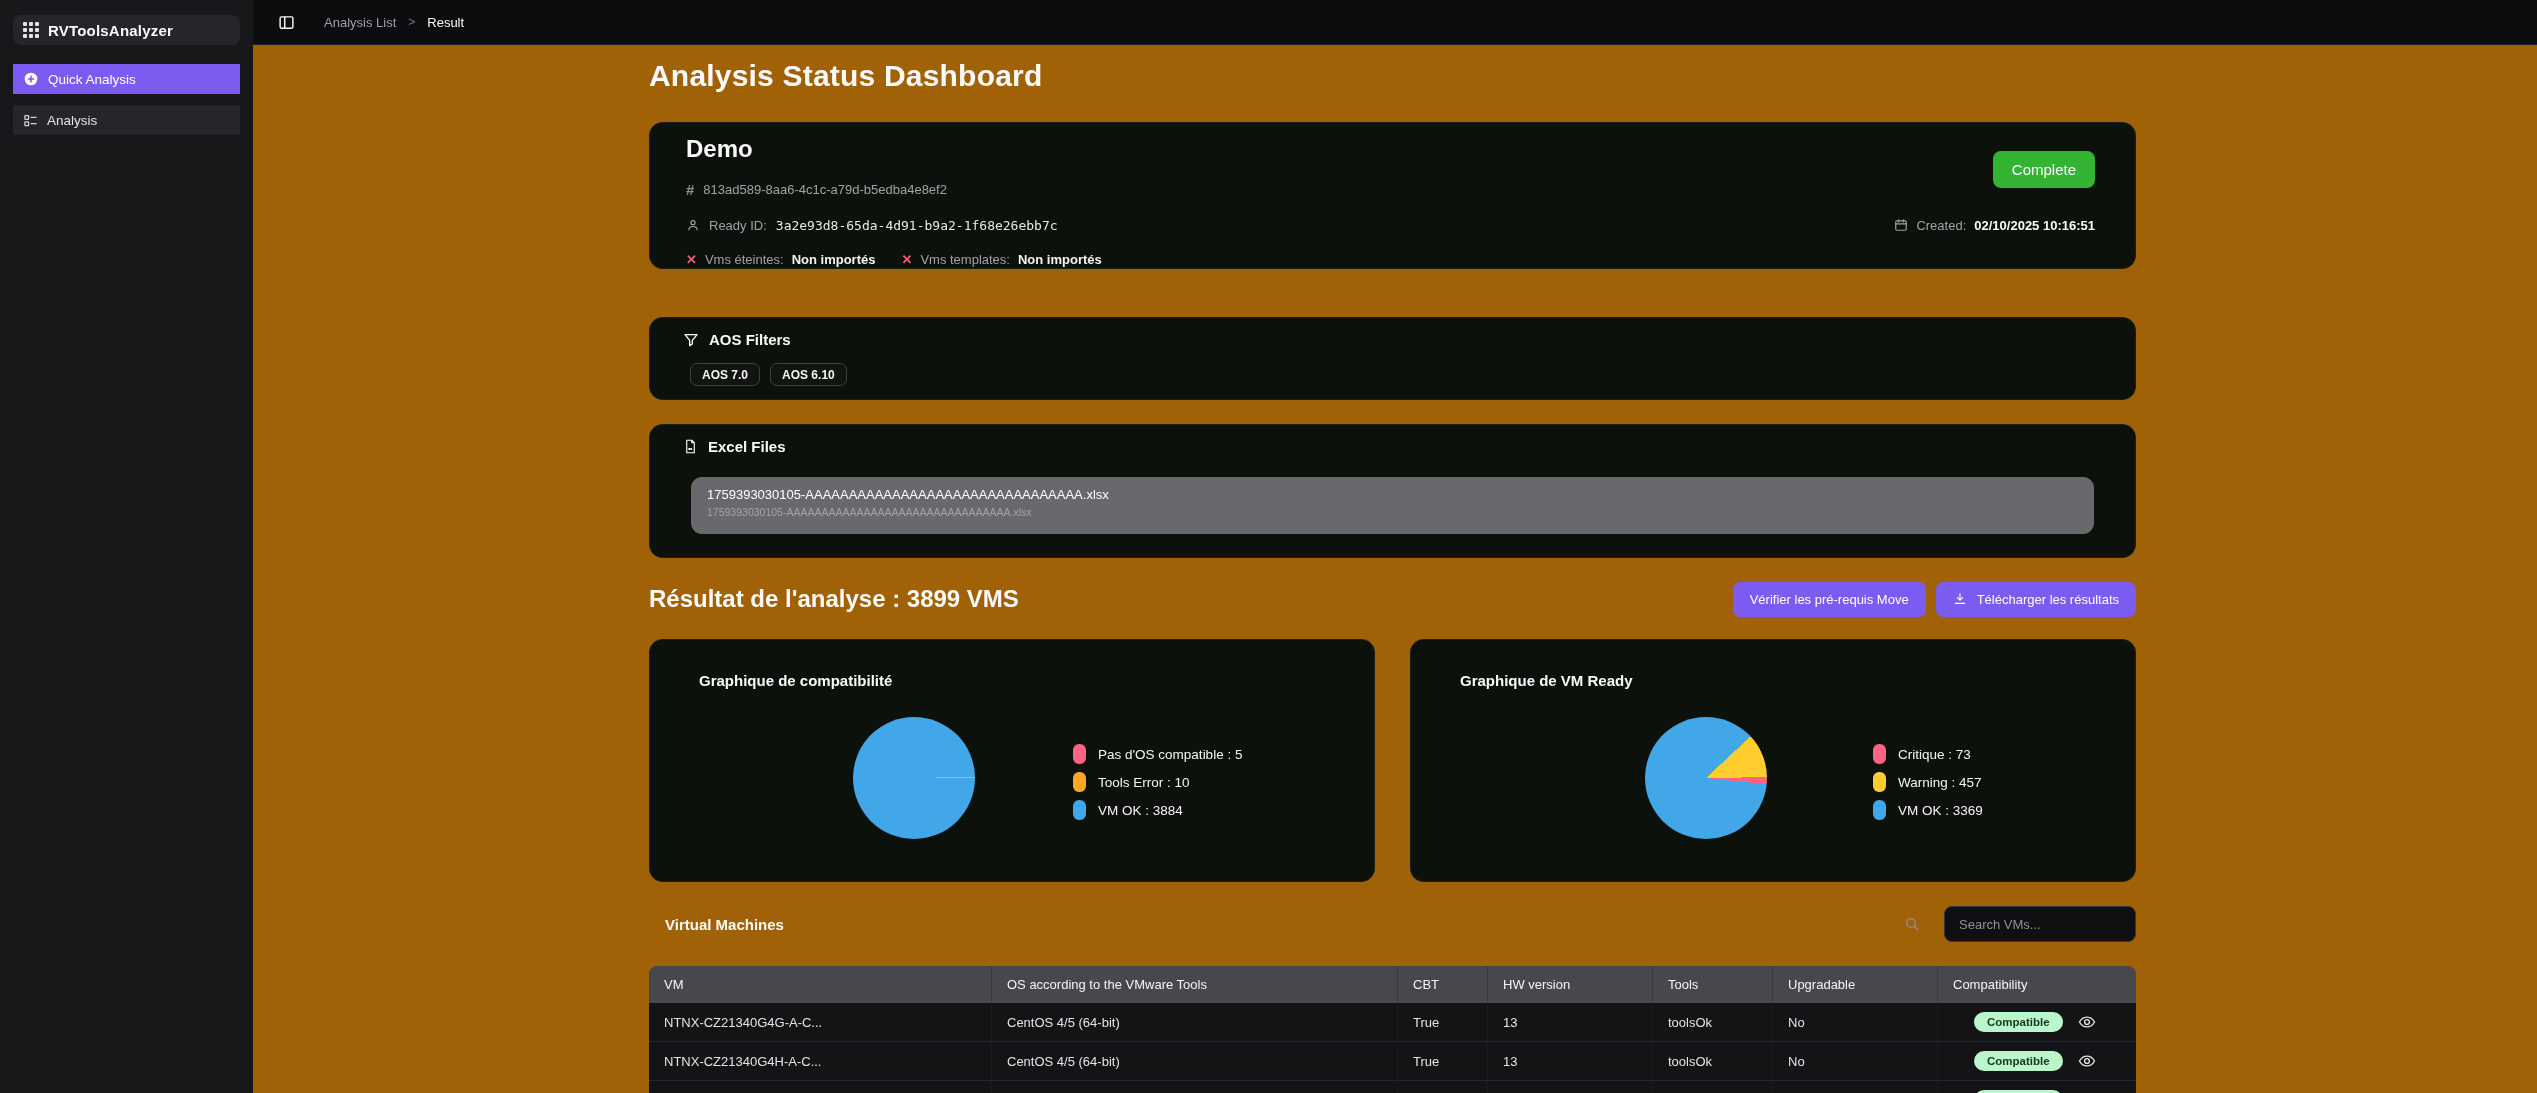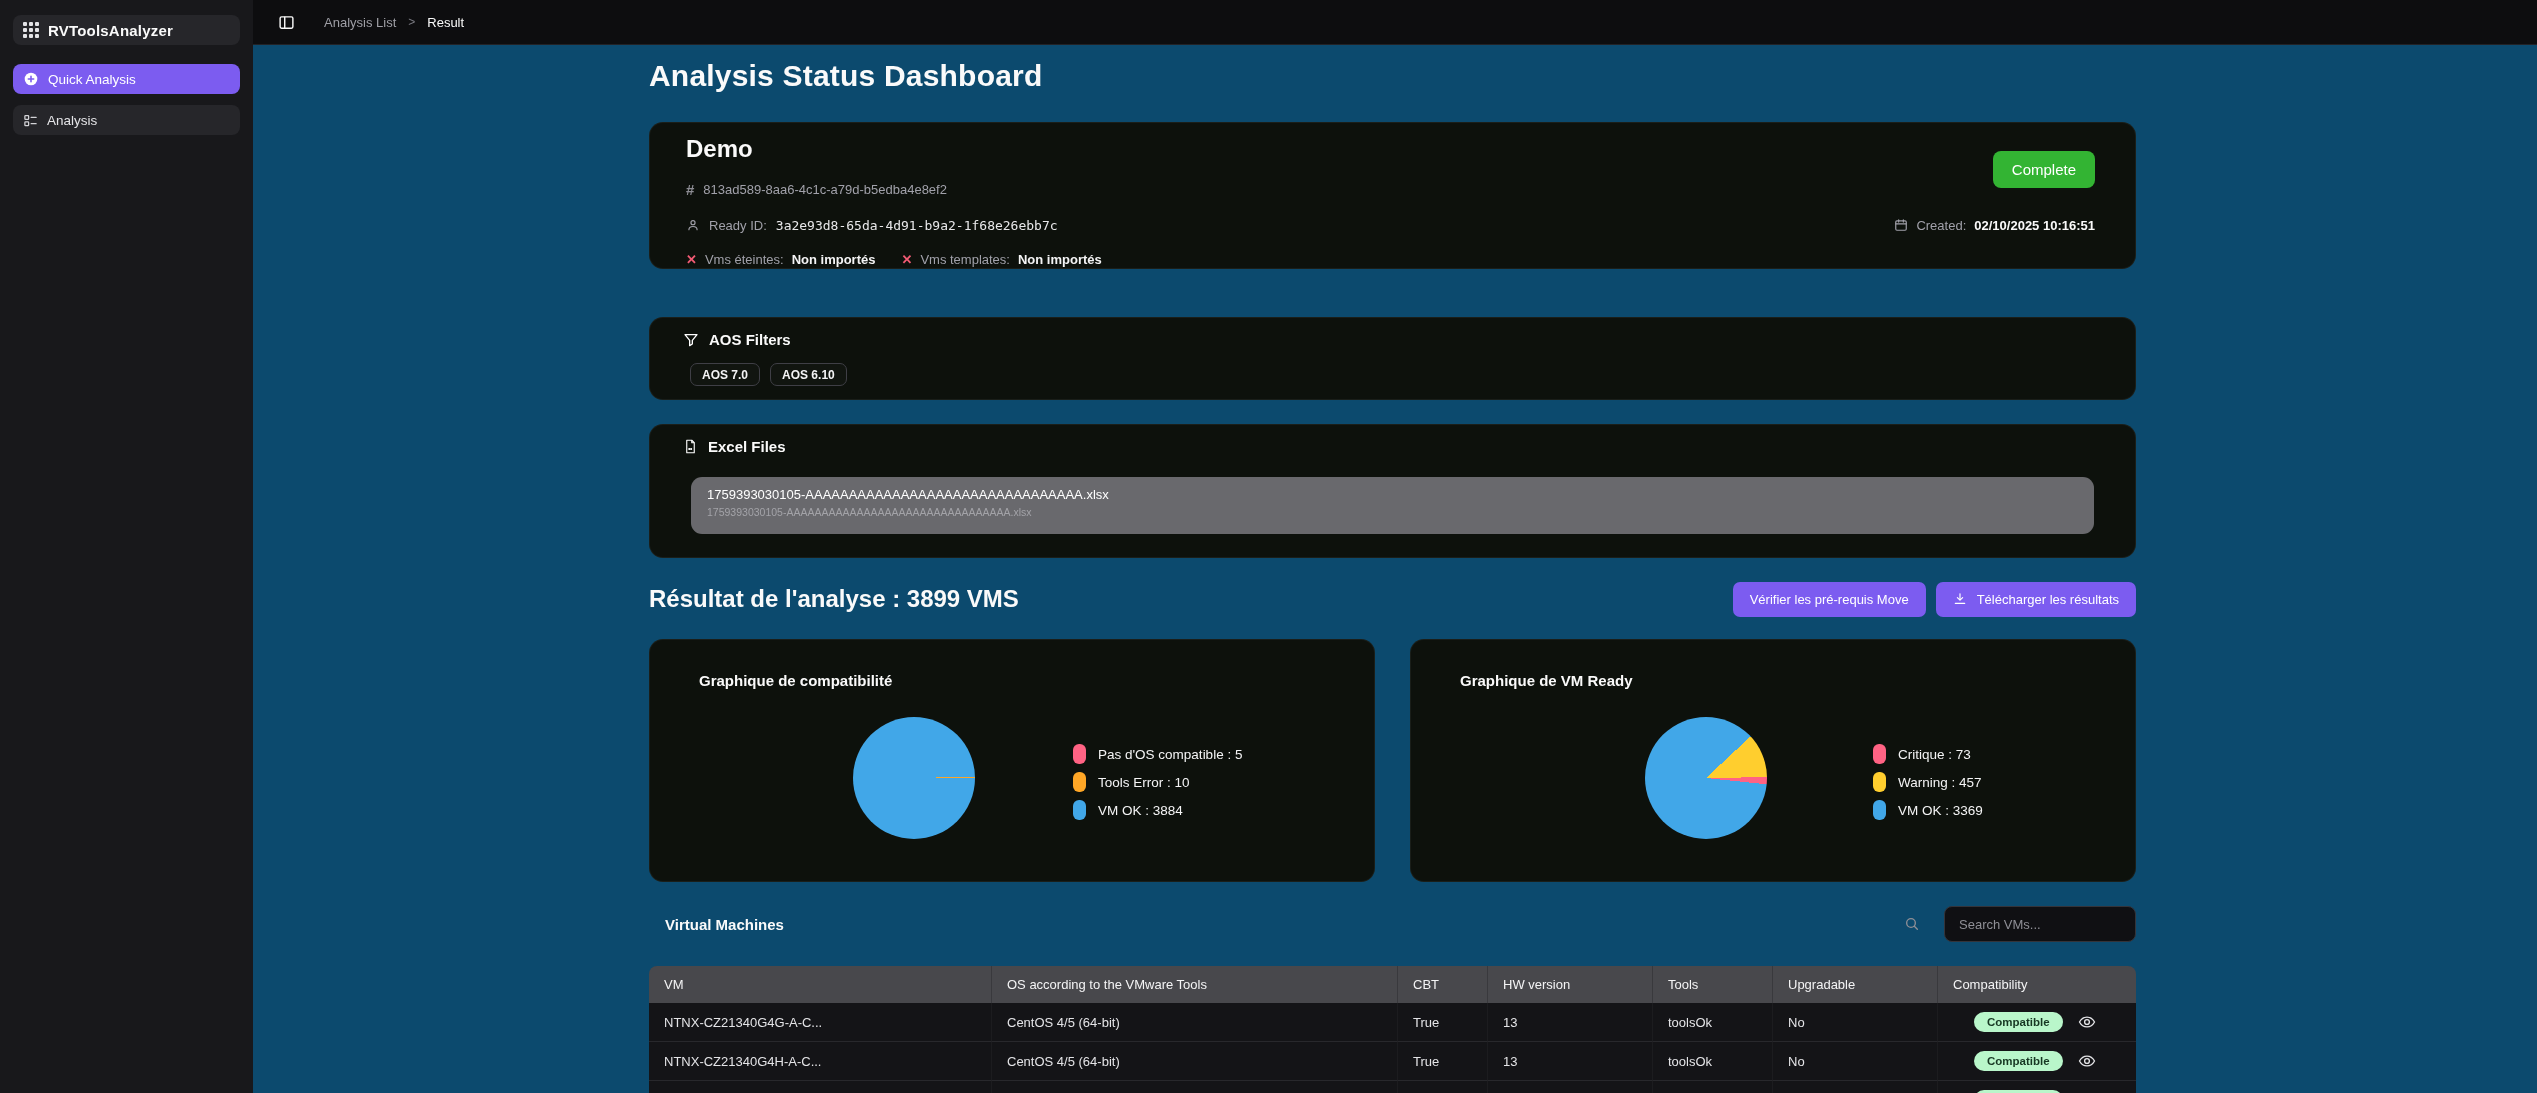--- a/index.html
+++ b/index.html
@@ -9,25 +9,25 @@
   html,body{margin:0;padding:0}
   body{
     width:2537px;height:1093px;overflow:hidden;position:relative;
     background:#0b0b0d;color:#fafafa;
     font-family:"Liberation Sans",sans-serif;
   }
   
   .sidebar{position:absolute;left:0;top:0;bottom:0;width:253px;background:#18181b;padding:15px 13px;}
   .brand{height:30px;background:#26262a;border-radius:8px;display:flex;align-items:center;gap:9px;padding:0 10px;margin-bottom:19px;}
   .brand-text{font-size:15px;font-weight:bold;letter-spacing:.2px}
-  .nav-item{height:30px;background:#26262a;border-radius:8px;display:flex;align-items:center;gap:9px;padding:0 10px;margin-bottom:11px;font-size:13.5px;color:#e4e4e7;cursor:pointer}
+  .nav-item{height:30px;background:#26262a;border-radius:0;display:flex;align-items:center;gap:9px;padding:0 10px;margin-bottom:11px;font-size:13.5px;color:#e4e4e7;cursor:pointer}
   .nav-item.active{background:var(--accent);color:#fff}
   .icon{display:inline-flex;align-items:center;justify-content:center;flex:none}
   
-  .main{position:absolute;left:253px;top:0;right:0;bottom:0;background:#0c4a6e}
+  .main{position:absolute;left:253px;top:0;right:0;bottom:0;background:#a16207}
   .topbar{height:45px;border-bottom:1px solid #222226;background:#0d0d0f;display:flex;align-items:center;padding-left:25px;gap:29px}
   .panel-toggle{background:none;border:none;padding:0;cursor:pointer;display:flex}
   .breadcrumb{display:flex;align-items:center;gap:12px;font-size:13px}
   .bc-link{color:#9f9fa6;cursor:pointer}
   .bc-sep{color:#7a7a82;font-size:12px}
   .bc-current{color:#fafafa}
   .content{position:absolute;left:396px;top:45px;width:1487px;height:1048px}
   h1{position:absolute;left:0;top:14px;margin:0;font-size:30px;font-weight:bold;letter-spacing:.2px}
   
   .card{position:absolute;left:0;width:100%;background:#0d110c;border:1px solid rgba(255,255,255,.055);border-radius:14px}

